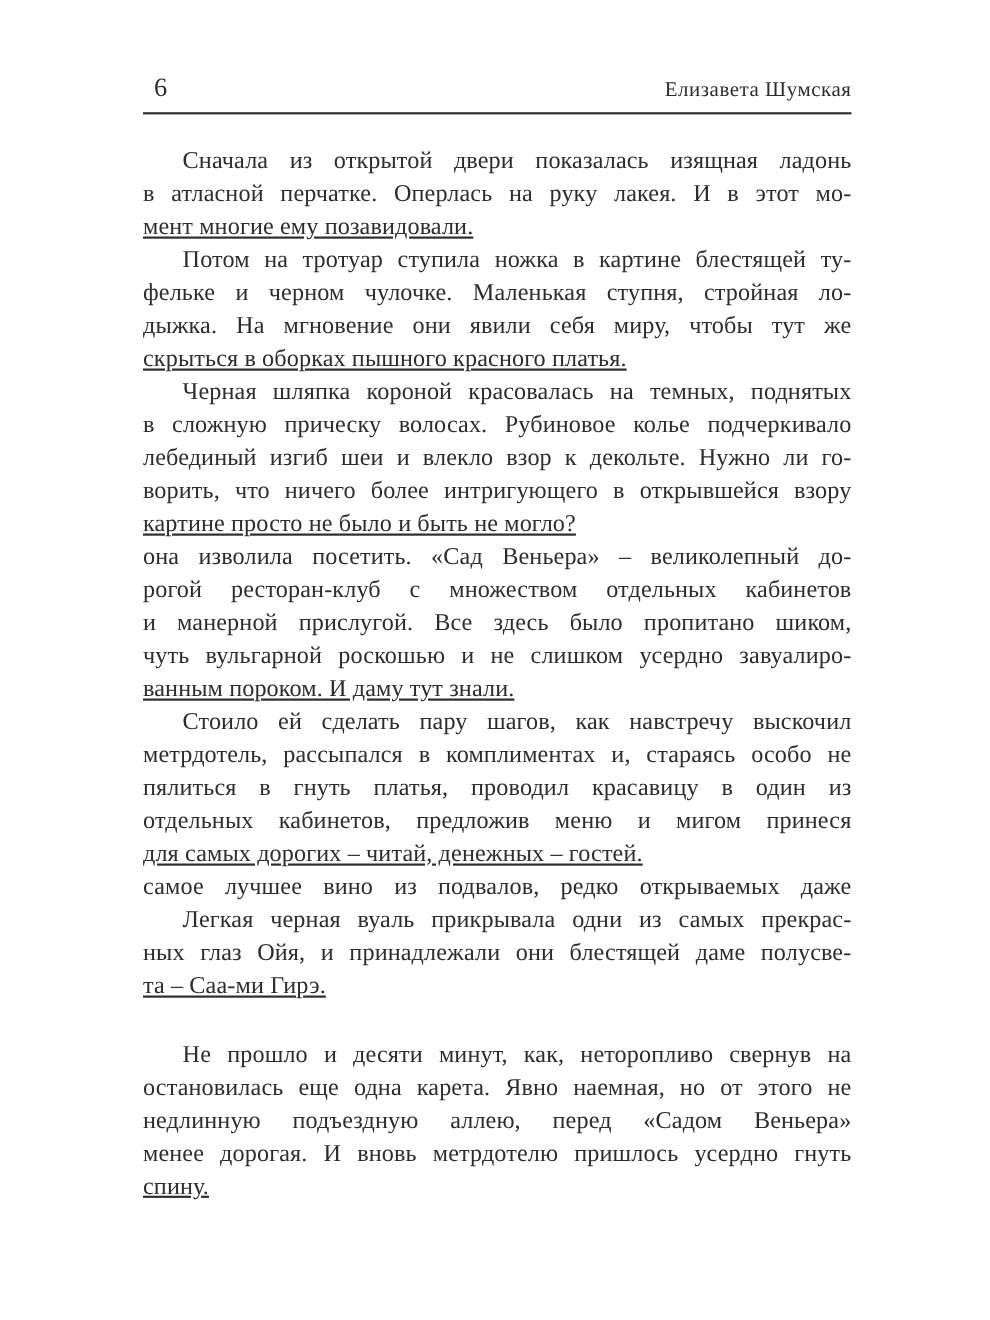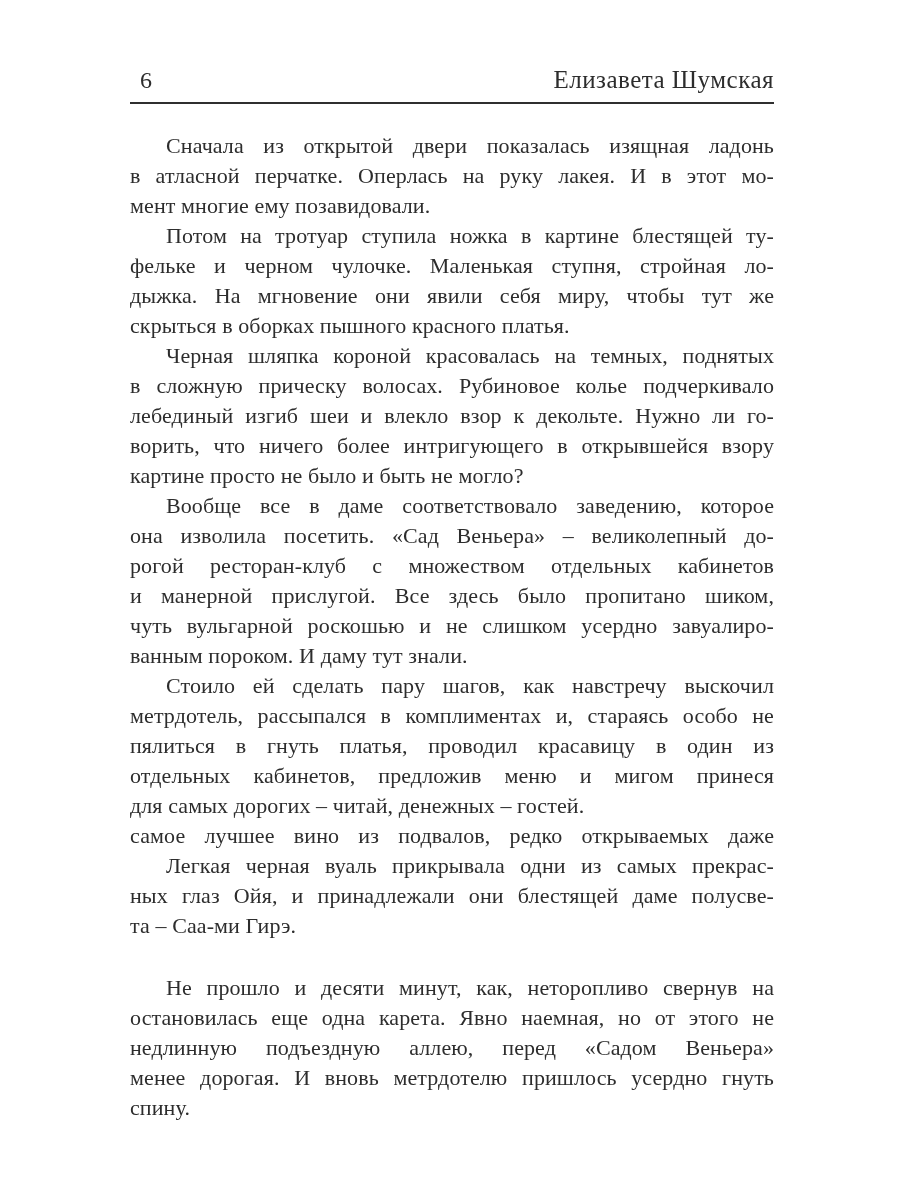--- a/index.html
+++ b/index.html
@@ -26,21 +26,21 @@
     display: flex;
     justify-content: space-between;
     align-items: baseline;
   }
   .page-number {
     font-size: 24px;
     line-height: 28px;
     padding-left: 10px;
   }
   .running-head {
-    font-size: 25px;
+    font-size: 19px;
     line-height: 28px;
     letter-spacing: 0.5px;
   }
   .header-rule {
     position: absolute;
     left: 130px;
     top: 102px;
     width: 644px;
     height: 0;
     border-top: 2px solid var(--rule-color);
@@ -58,20 +58,21 @@
   .line {
     text-align: justify;
     text-align-last: justify;
     height: 30px;
     overflow: visible;
   }
   .line.first { text-indent: 36px; }
   .line.last {
     text-align: right;
     text-align-last: left;
+    text-decoration: underline;
   }
   .scene-break { height: 32px; }
 </style>
 </head>
 <body>
 
 <div class="page">
   <div class="header-row">
     <span class="page-number">6</span>
     <span class="running-head">Елизавета Шумская</span>
@@ -90,21 +91,20 @@
         <div class="line last">скрыться в оборках пышного красного платья.</div>
       </div>
       <div class="para">
         <div class="line first">Черная шляпка короной красовалась на темных, поднятых</div>
         <div class="line">в сложную прическу волосах. Рубиновое колье подчеркивало</div>
         <div class="line">лебединый изгиб шеи и влекло взор к декольте. Нужно ли го-</div>
         <div class="line">ворить, что ничего более интригующего в открывшейся взору</div>
         <div class="line last">картине просто не было и быть не могло?</div>
       </div>
       <div class="para">
-        <div class="line first">Вообще все в даме соответствовало заведению, которое</div>
         <div class="line">она изволила посетить. «Сад Веньера» – великолепный до-</div>
         <div class="line">рогой ресторан-клуб с множеством отдельных кабинетов</div>
         <div class="line">и манерной прислугой. Все здесь было пропитано шиком,</div>
         <div class="line">чуть вульгарной роскошью и не слишком усердно завуалиро-</div>
         <div class="line last">ванным пороком. И даму тут знали.</div>
       </div>
       <div class="para">
         <div class="line first">Стоило ей сделать пару шагов, как навстречу выскочил</div>
         <div class="line">метрдотель, рассыпался в комплиментах и, стараясь особо не</div>
         <div class="line">пялиться в гнуть платья, проводил красавицу в один из</div>

